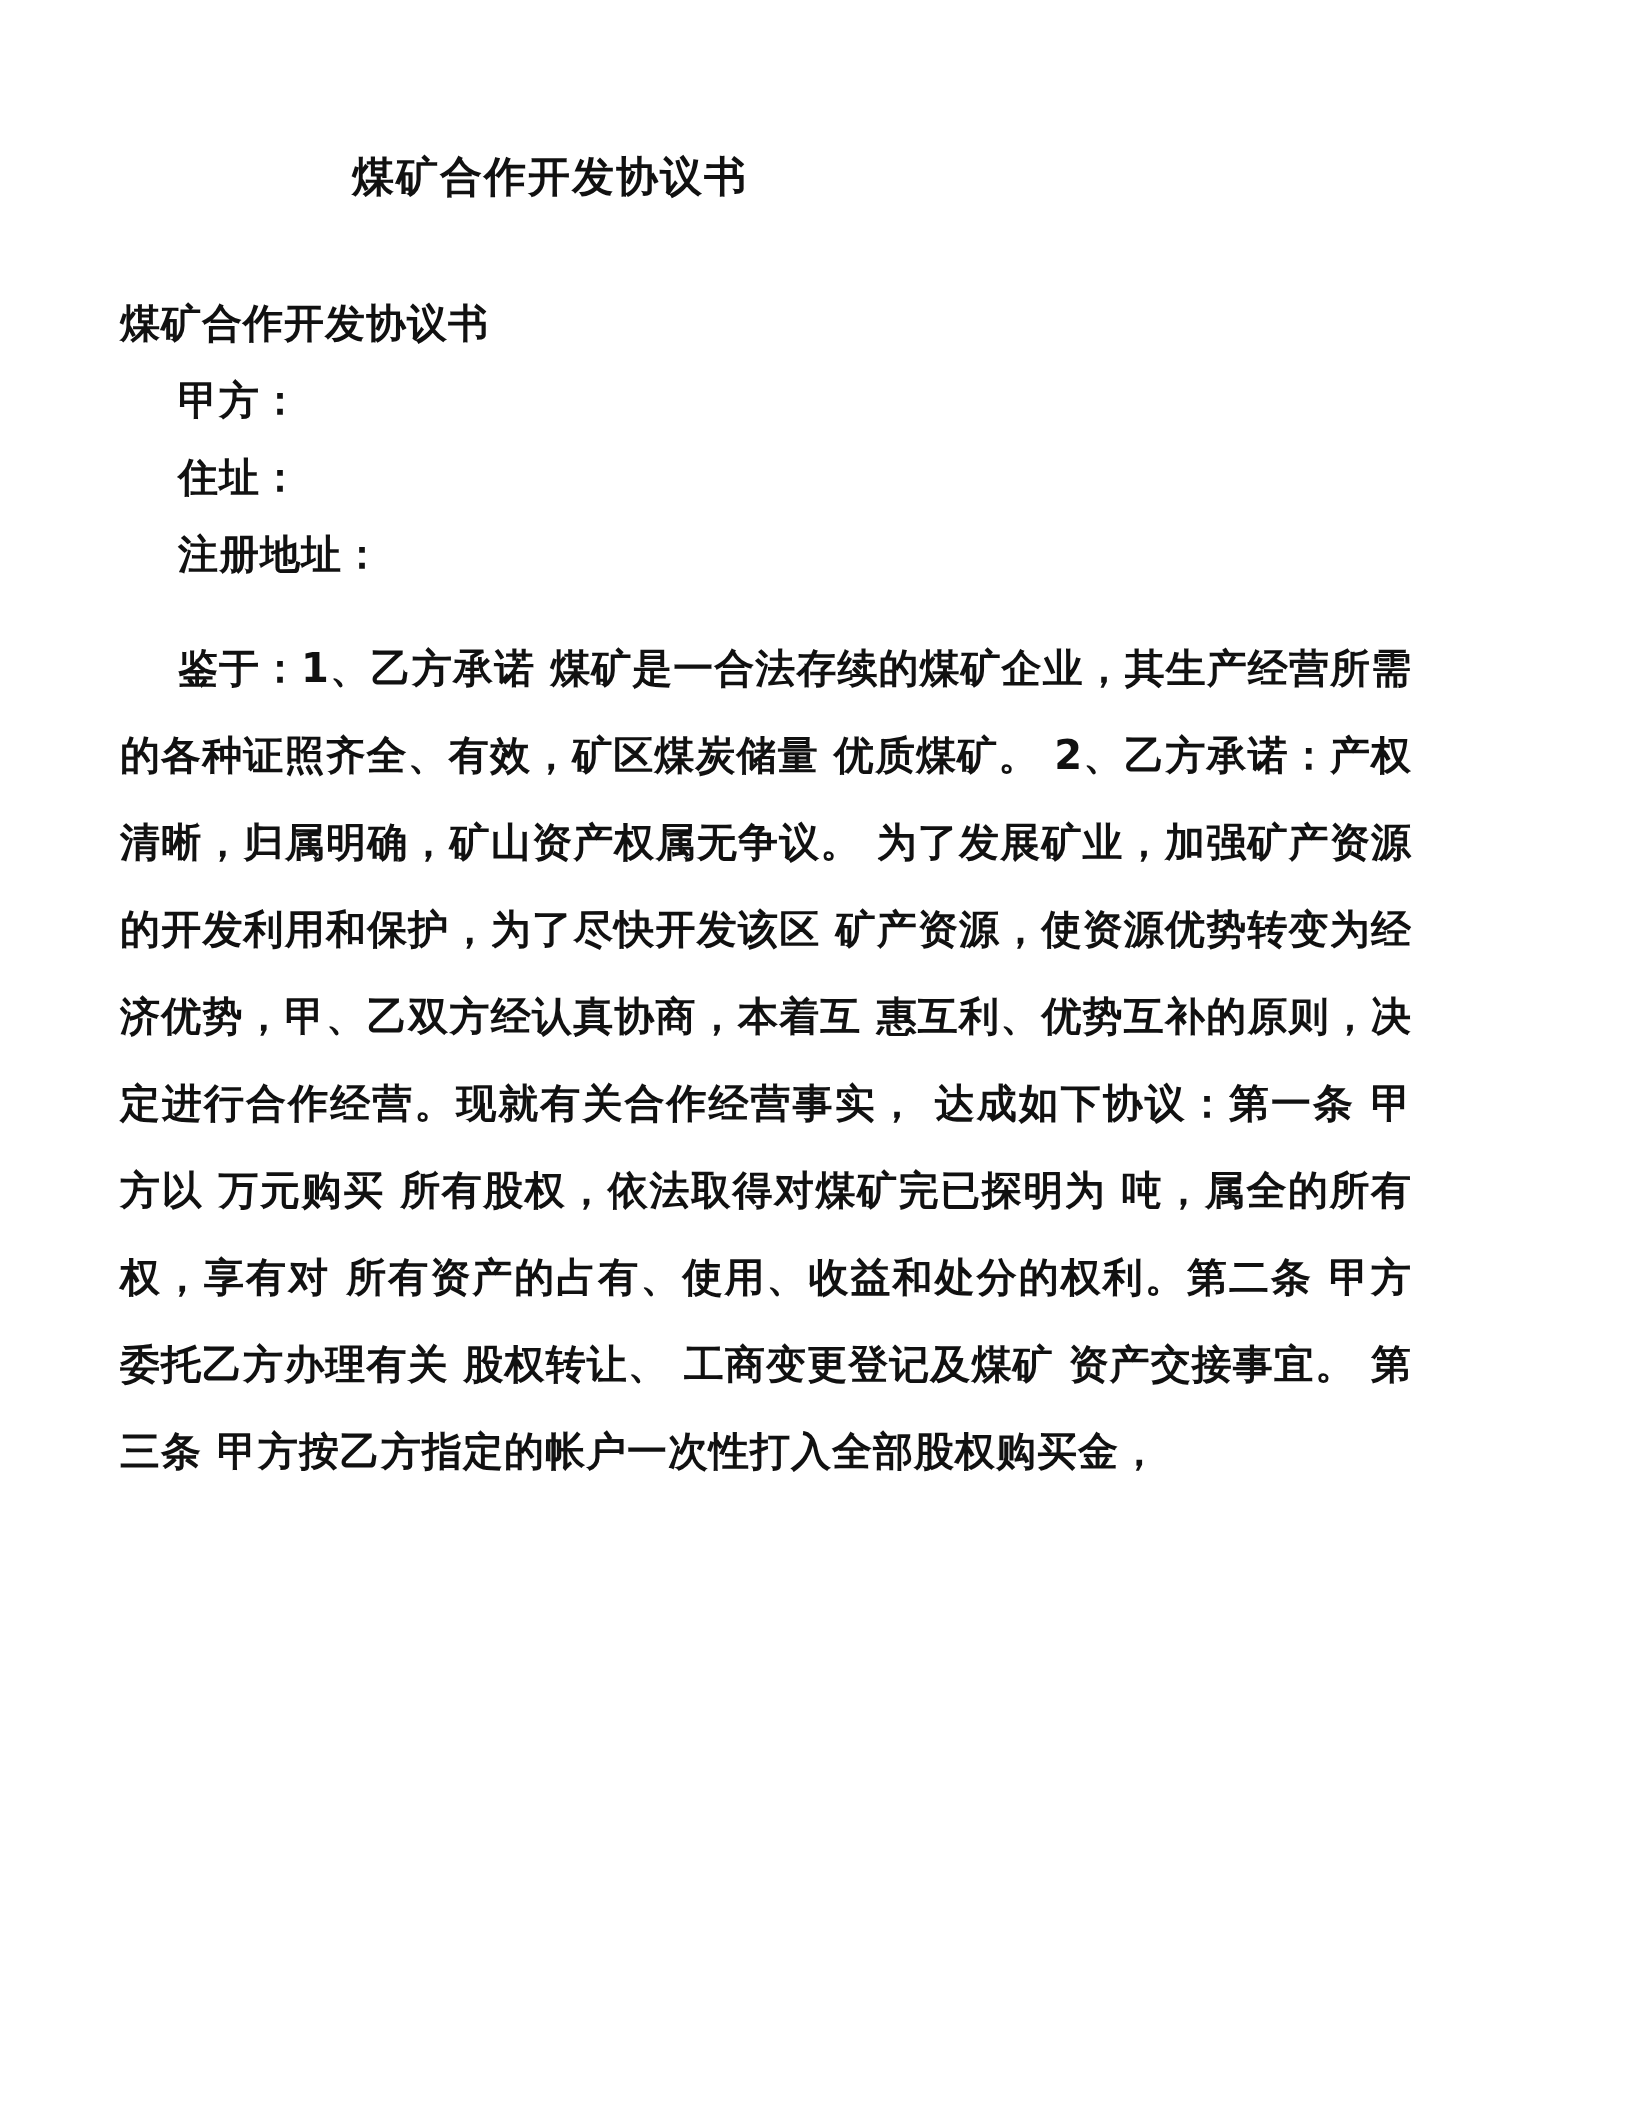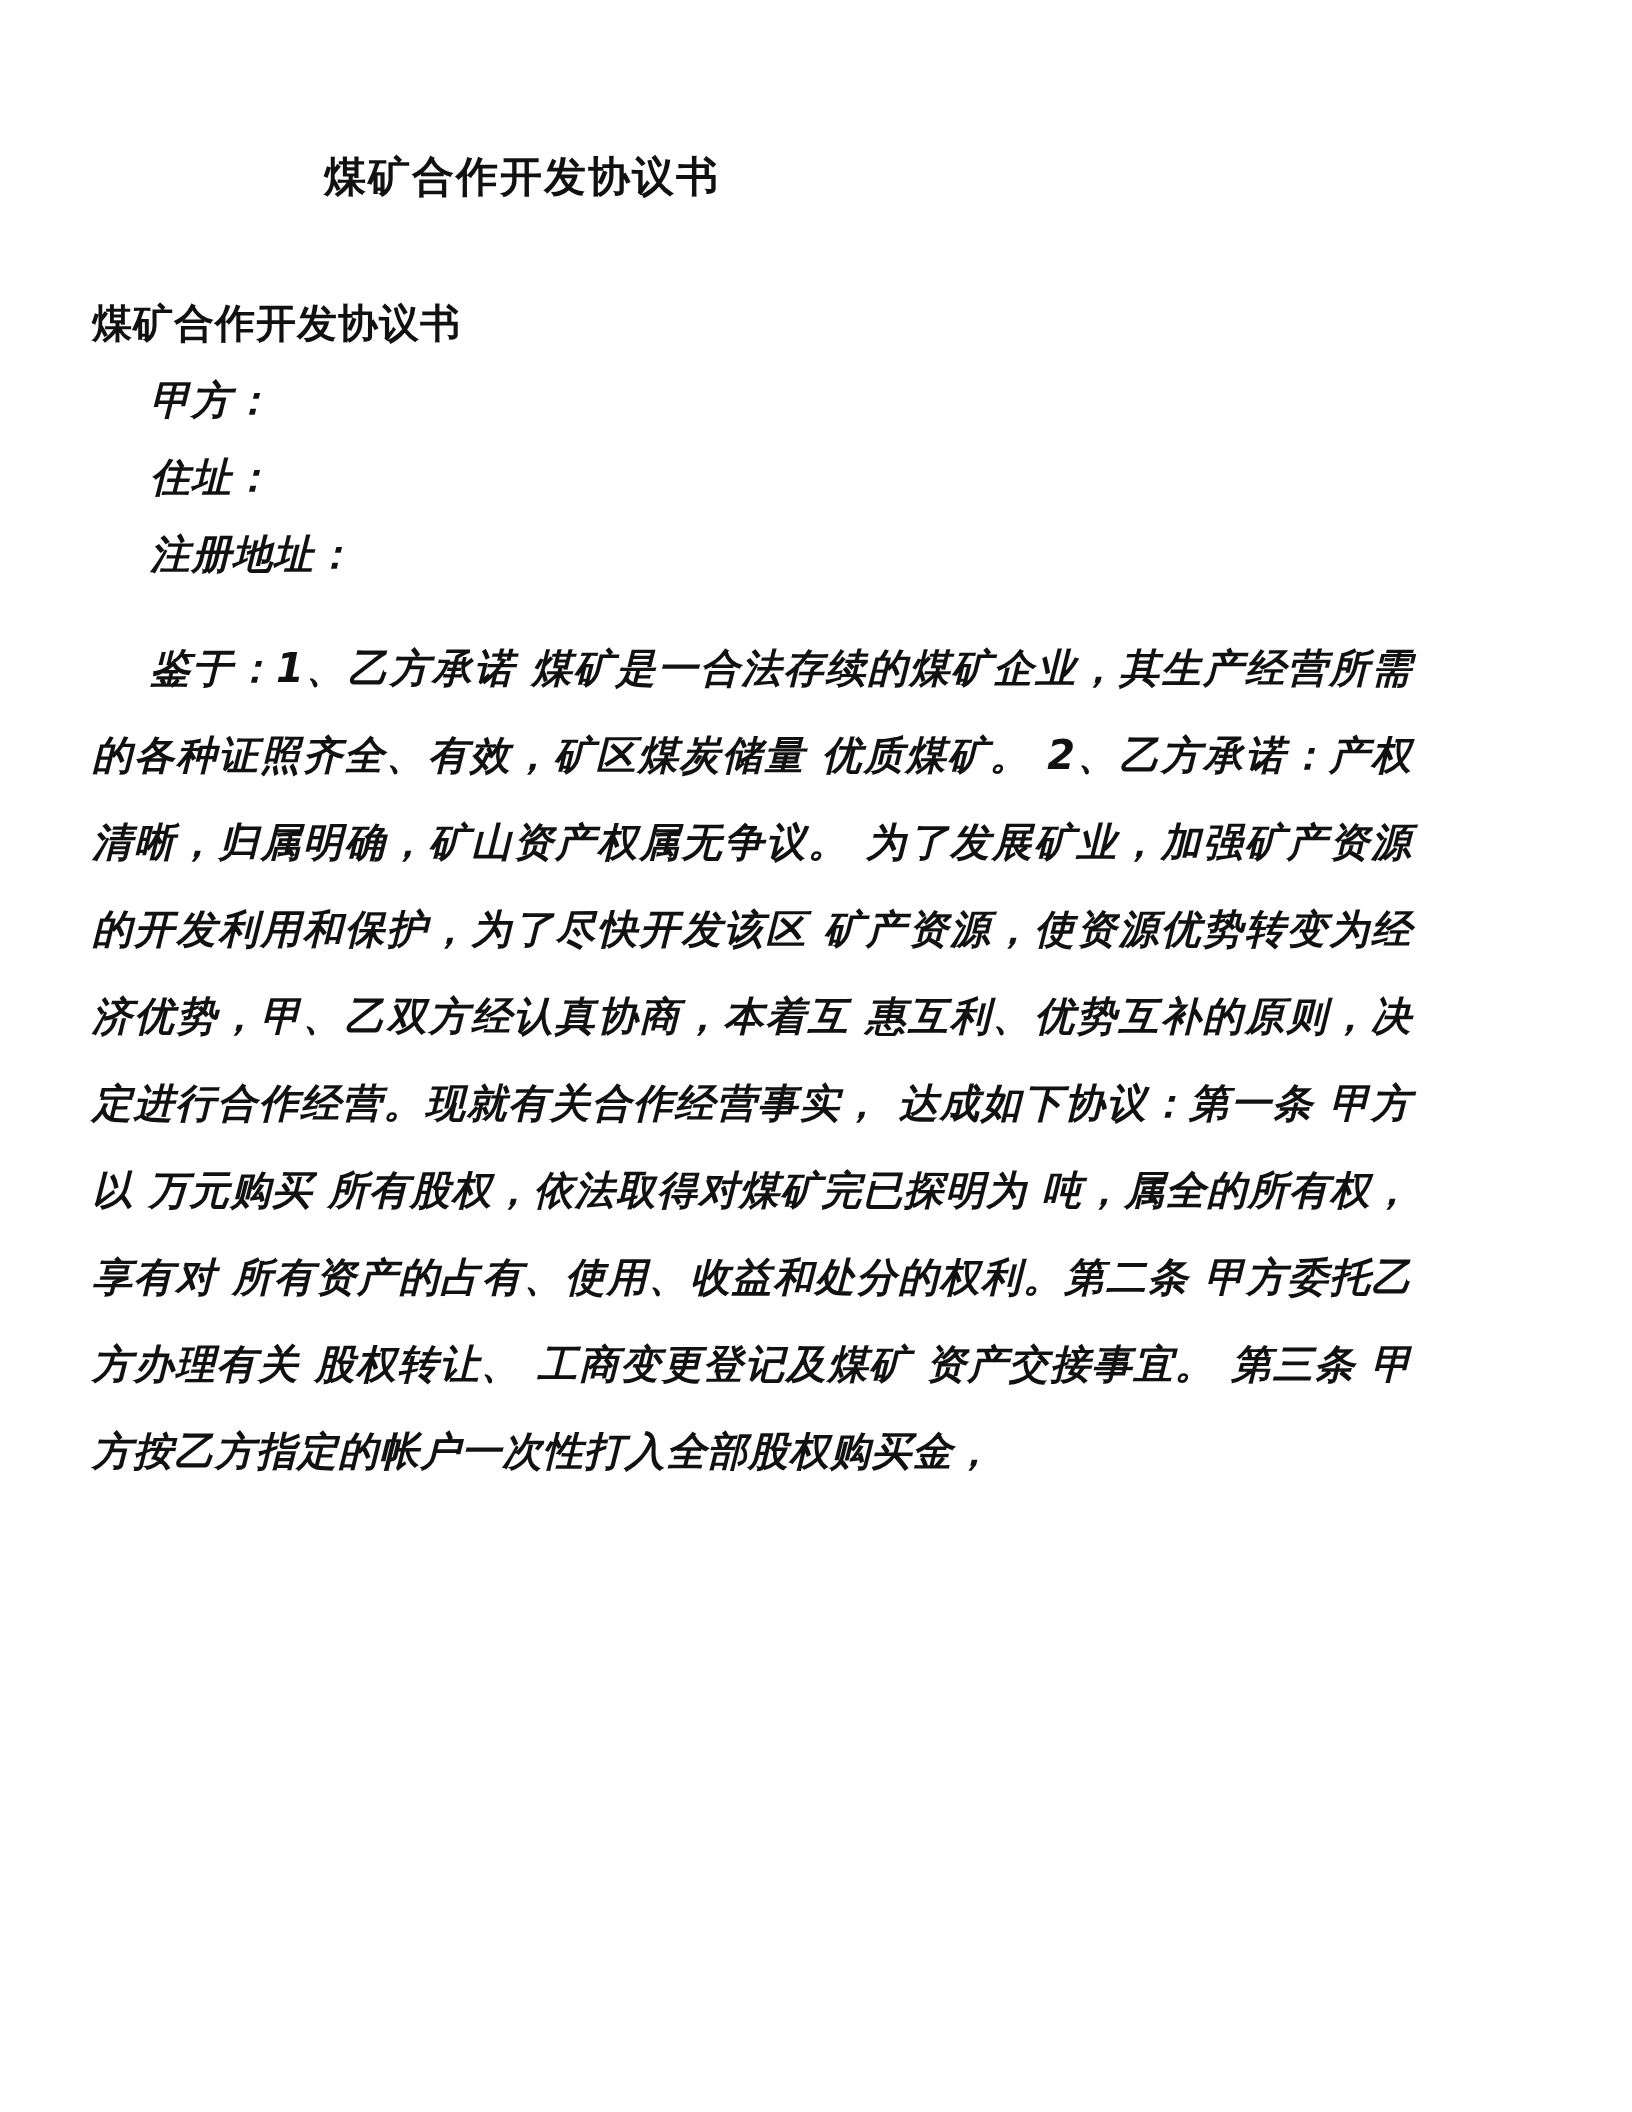--- a/index.html
+++ b/index.html
@@ -10,21 +10,21 @@
   body {
     width: 1632px;
     height: 2112px;
     font-family: "DejaVu Sans", "Liberation Sans", sans-serif;
     color: #111111;
   }
   .page {
     box-sizing: border-box;
     width: 1632px;
     height: 2112px;
-    padding: 150px 220px 0 92px;
+    padding: 150px 220px 0 120px;
     background: #ffffff;
     overflow: hidden;
   }
   .doc-title {
     width: 860px;
     margin: 0 0 80px 0;
     text-align: center;
     font-size: 42px;
     font-weight: 800;
     line-height: 1.3;
@@ -37,21 +37,20 @@
     margin: 0;
     font-size: 40px;
     font-weight: 700;
     line-height: 77px;
     letter-spacing: 1px;
     text-align: left;
     word-break: break-all;
   }
   .para.indent {
     text-indent: 58px;
-    font-style: italic;
   }
   .para.long {
     margin-top: 32px;
     line-height: 87px;
     text-align: justify;
   }
 </style>
 </head>
 <body>
 

